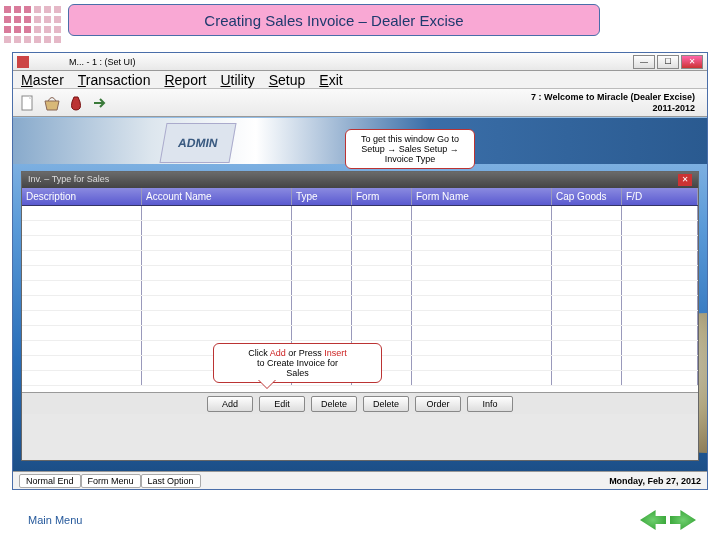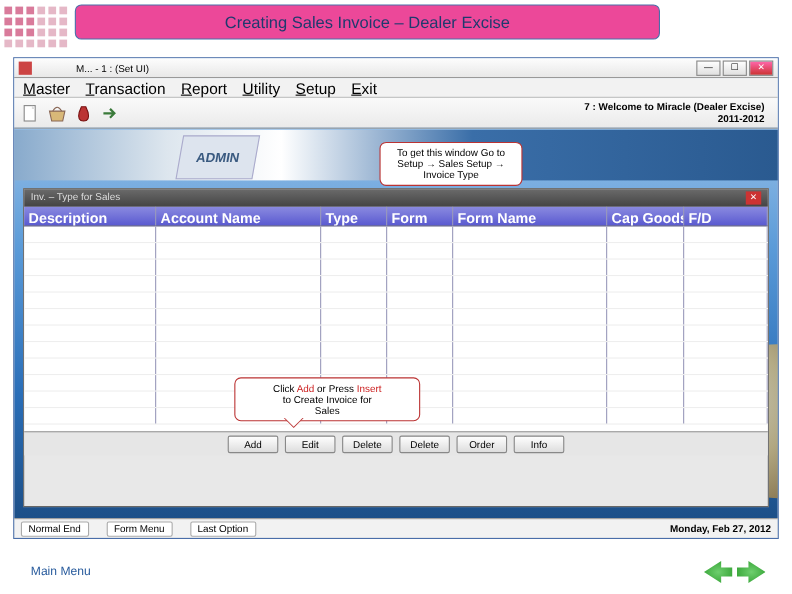--- a/index.html
+++ b/index.html
@@ -4,21 +4,21 @@
 <style>
   * { box-sizing: border-box; margin: 0; padding: 0; }
   body { width: 720px; height: 540px; background: #fff; font-family: Tahoma, Arial, sans-serif; font-size: 10px; overflow: hidden; position: relative; }
   
   
   .dots { position: absolute; top: 6px; left: 4px; display: grid; grid-template-columns: repeat(6, 7px); grid-template-rows: repeat(4, 7px); gap: 3px; }
   .dot { width: 7px; height: 7px; background: #d97b9b; }
   .dot.light { background: #e5b8c7; }
   
   
-  .header-bar { position: absolute; top: 4px; left: 68px; right: 120px; height: 32px; border: 1px solid #4a6ea9; border-radius: 6px; background: #ec4899; display: flex; align-items: center; justify-content: center; font-family: Arial; font-size: 15px; color: #1f3a6e; }
+  .header-bar { position: absolute; top: 4px; left: 68px; right: 120px; height: 32px; border: 1px solid #4a6ea9; border-radius: 6px; background: #f9a8d4; display: flex; align-items: center; justify-content: center; font-family: Arial; font-size: 15px; color: #1f3a6e; }
   
   
   .app-window { position: absolute; top: 52px; left: 12px; right: 12px; bottom: 50px; border: 1px solid #4a6ea9; background: linear-gradient(#b8d4f0, #5a9ad8 40%, #2a6eb8 70%, #1a4a80); }
   .title-bar { height: 18px; background: linear-gradient(#fdfdfd, #e8e8e8); display: flex; align-items: center; font-size: 9px; padding: 0 4px; border-bottom: 1px solid #999; gap: 36px; }
   .title-bar .tb-icon { width: 12px; height: 12px; background: #c44; margin-right: 4px; }
   .win-controls { margin-left: auto; display: flex; gap: 2px; }
   .win-btn { width: 22px; height: 14px; border: 1px solid #888; background: linear-gradient(#fefefe,#e0e0e0); font-size: 8px; display: flex; align-items: center; justify-content: center; }
   .win-btn.close { background: linear-gradient(#f6a,#c33); color: #fff; }
   
   .menu-bar { height: 18px; background: #f2f2f2; display: flex; align-items: center; gap: 14px; padding: 0 8px; font-size: 14px; border-bottom: 1px solid #bbb; }
@@ -37,31 +37,31 @@
   .callout.top { top: 76px; left: 320px; width: 130px; margin-left: 12px; }
   .callout.bottom { top: 290px; left: 200px; width: 169px; }
   .callout.bottom::after { content: ''; position: absolute; bottom: -14px; left: 45px; width: 0; height: 0; border: 8px solid transparent; border-top-color: #fff; }
   .callout.bottom::before { content: ''; position: absolute; bottom: -16px; left: 44px; width: 0; height: 0; border: 9px solid transparent; border-top-color: #b33; }
   .callout .red { color: #c22; }
   
   
   .grid-window { position: absolute; top: 118px; left: 8px; right: 8px; height: 290px; background: #e8e8e8; border: 1px solid #666; }
   .grid-title { height: 16px; background: linear-gradient(#6a6a6a,#444); color: #ddd; font-size: 9px; padding: 2px 6px; display:flex; }
   .grid-title .gx { margin-left:auto; width:14px; height:12px; background:#c33; color:#fff; text-align:center; font-size:8px; line-height:12px; }
-  .grid-head { display: flex; background: linear-gradient(#8a8ae0,#5a5ad0); color: #fff; font-weight: bold; font-size: 13px; height: 18px; border-bottom:1px solid #336; }
+  .grid-head { display: flex; background: linear-gradient(#8a8ae0,#5a5ad0); color: #fff; font-weight: normal; font-size: 10px; height: 18px; border-bottom:1px solid #336; }
   .grid-head > div, .grid-row > div { padding: 3px 4px; border-right: 1px solid #99b; overflow: hidden; white-space: nowrap; }
   .col-desc { width: 120px; } .col-acct { width: 150px; } .col-type { width: 60px; } .col-form { width: 60px; } .col-fname { width: 140px; } .col-cap { width: 70px; } .col-fd { flex: 1; }
   .grid-body { background: #fff; height: 186px; overflow: hidden; }
   .grid-row { display: flex; height: 15px; border-bottom: 1px solid #eee; font-size: 9px; }
   .grid-footer { height: 22px; background: #e6e6e6; border-top: 1px solid #999; display: flex; align-items: center; justify-content: center; gap: 6px; }
   .gbtn { min-width: 46px; height: 16px; background: linear-gradient(#fefefe,#ddd); border: 1px solid #888; border-radius: 2px; font-size: 9px; text-align: center; line-height: 14px; padding: 0 6px; }
   
   
   .status-bar { position: absolute; bottom: 0; left: 0; right: 0; height: 18px; background: #f2f2f2; border-top: 1px solid #999; display: flex; align-items: center; padding: 0 6px; font-size: 9px; }
-  .status-left { display: flex; gap: 16px; }
+  .status-left { display: flex; gap: 0; }
   .sbtn { border: 1px solid #aaa; background: #fff; padding: 1px 6px; border-radius: 2px; }
   .status-date { margin-left: auto; font-weight: bold; }
   
   
   .footer { position: absolute; bottom: 14px; left: 28px; font-size: 11px; color: #275a9c; }
   .nav-arrows { position: absolute; bottom: 10px; right: 24px; display: flex; gap: 4px; }
   .arrow { width: 26px; height: 20px; background: radial-gradient(#6ecf6e,#2a9a2a); clip-path: polygon(40% 0, 40% 30%, 0 30%, 0 70%, 40% 70%, 40% 100%, 100% 50%); }
   .arrow.left { transform: scaleX(-1); }
   
   .coin { position:absolute; right:0; top:260px; width:70px; height:140px; background: radial-gradient(circle at 30% 40%, #f5e6c8, #d4b878 60%, #a8864a); border-radius: 70px 0 0 70px; opacity:0.8; }

